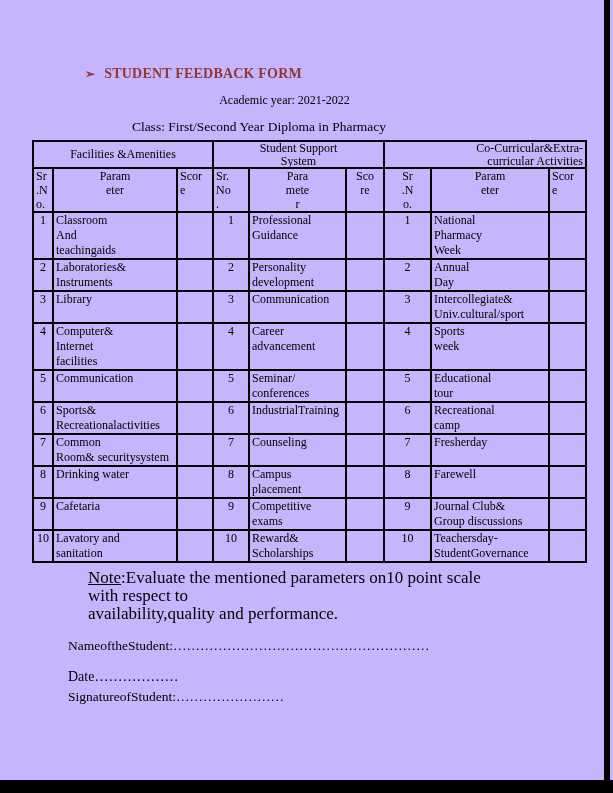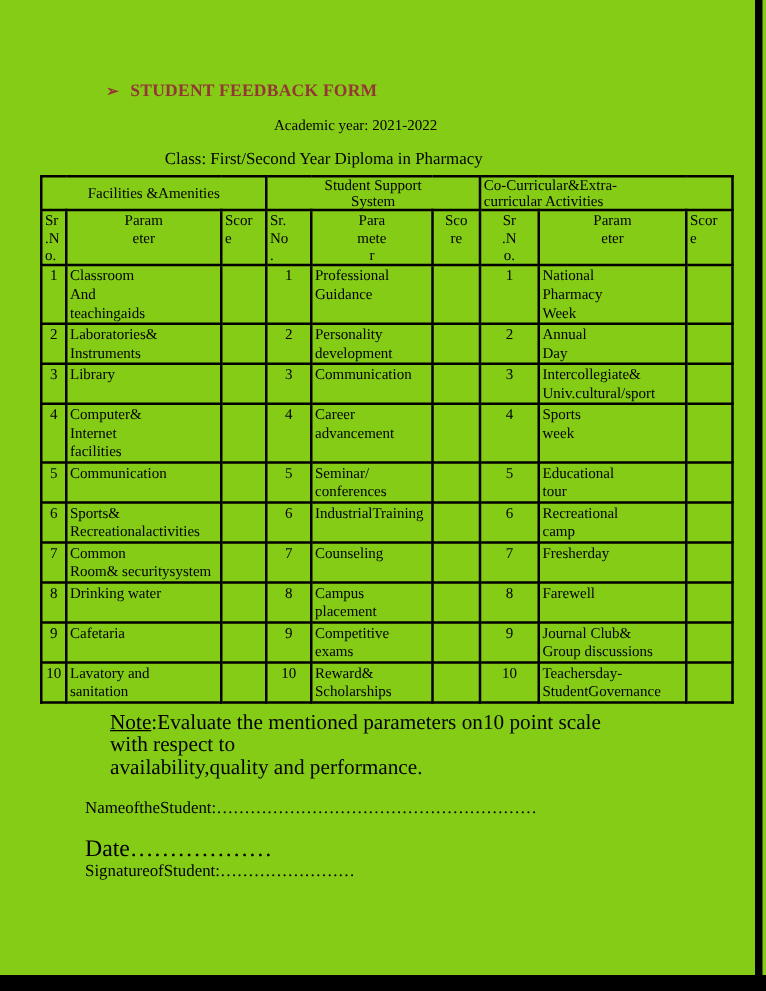--- a/index.html
+++ b/index.html
@@ -1,49 +1,49 @@
 <!DOCTYPE html>
 <html><head>
 <meta charset="utf-8">
 <style>
   html,body { margin:0; padding:0; background:#ffffff; }
   .page {
-    position:relative; width:613px; height:793px; background:#84cc16;
+    position:relative; width:613px; height:793px; background:#c4b5fd;
     font-family:"Liberation Serif", serif; color:#000; overflow:hidden;
   }
   
   .scan-right  { position:absolute; left:604px; top:0; width:6px; height:793px; background:#000; }
   .scan-bottom { position:absolute; left:0; top:780px; width:613px; height:13px; background:#000; }
 
   
   .title { position:absolute; left:85px; top:66px; font-size:14px; font-weight:bold; color:#943634; letter-spacing:0.2px; }
   .title .arrow { font-size:12px; margin-right:9px; }
   .acad  { position:absolute; left:8px; top:93px; width:553px; text-align:center; font-size:12px; }
   .cls   { position:absolute; left:0px; top:119px; width:518px; text-align:center; font-size:13.5px; }
 
   
   .ftable { position:absolute; left:32px; top:140px; width:553px; border-collapse:collapse; table-layout:fixed;
             font-size:12px; line-height:15px; }
   .ftable td { border:2px solid #000; vertical-align:top; padding:0 2px; overflow:hidden; }
   .gsep { border-left-width:5px; }
   .pre  { white-space:pre-line; }
   .ghead td { line-height:12.5px; vertical-align:middle; }
   .gt-center { text-align:center;margin-left:44px; }
-  .gt-left   { text-align:left; padding-left:3px;margin-left:45px; }
+  .gt-left   { text-align:right; padding-left:3px;margin-left:45px; }
   .chead td  { line-height:14px; }
   .chl { text-align:left;  padding-left:3px; }
   .chc { text-align:center; }
   .sr    { text-align:center; padding:0 1px; }
   .param { padding-left:5px; padding-right:1px;margin-top:16px; }
 
   
   .note  { position:absolute; left:88px; top:545px; width:420px; font-size:17px; line-height:18px;margin-top:24px; }
   .ul    { text-decoration:underline; }
   .fname { position:absolute; left:68px; top:638px; font-size:13.5px; }
-  .fdate { position:absolute; left:68px; top:669px; font-size:19px;text-align:right; }
+  .fdate { position:absolute; left:68px; top:669px; font-size:14px;text-align:right; }
   .fsig  { position:absolute; left:68px; top:689px; font-size:13.5px; }
 </style>
 </head>
 <body>
 
 <div class="page">
 
   <div class="scan-right"></div>
   <div class="scan-bottom"></div>
 

